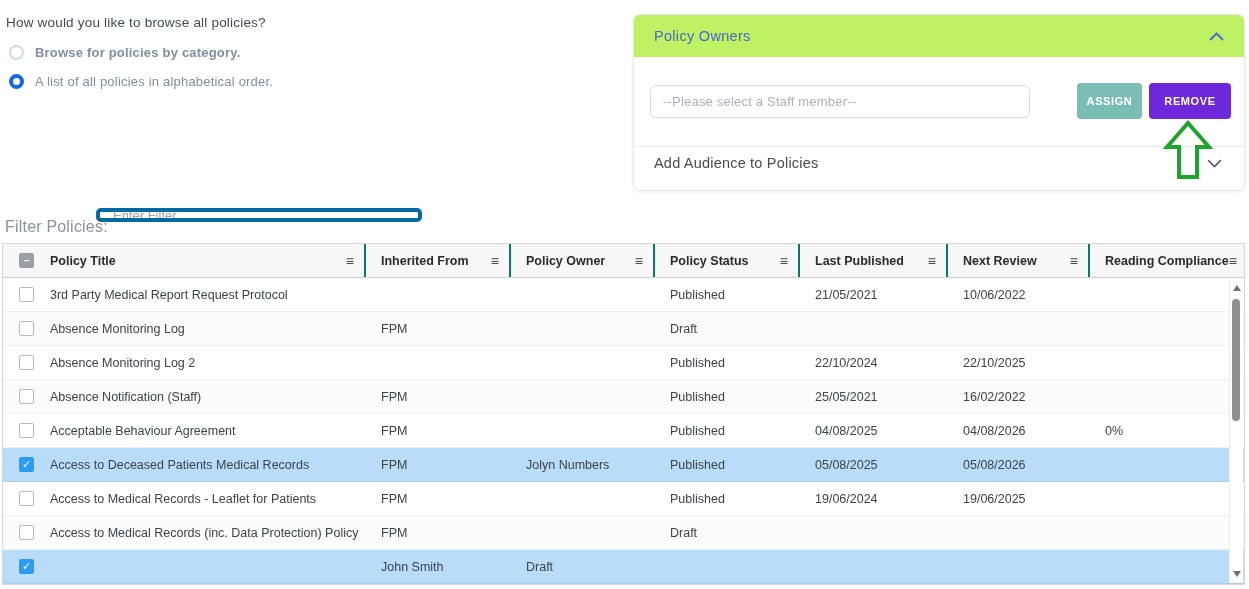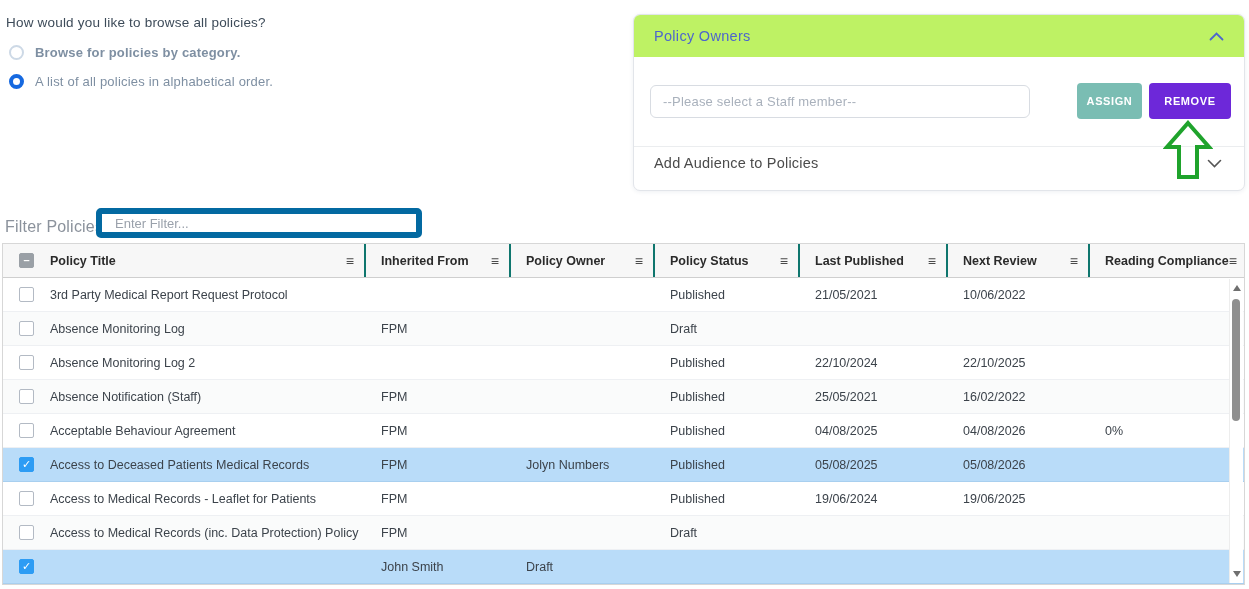--- a/index.html
+++ b/index.html
@@ -34,21 +34,21 @@
   .add-audience { position:absolute; left:0; top:132px; width:100%; height:44px; display:flex; align-items:center;
                   padding:0 22px 12px 20px; font-size:14.5px; color:#4b4b4b; letter-spacing:.2px; cursor:pointer;
                   border-radius:0 0 6px 6px;justify-content:center; }
   .add-audience svg { margin-left:auto; }
 
   
   .green-arrow { position:absolute; left:1163px; top:120px; z-index:20; }
 
   
   .filter-label { position:absolute; left:5px; top:218px; font-size:16px; color:#8b929c; letter-spacing:.2px; }
-  .filter-input { position:absolute; left:96px; top:208px; width:326px; height:30px; border:6px solid #0369a1;
+  .filter-input { position:absolute; left:96px; top:208px; width:326px; height:14px; border:4px solid #0369a1;
                   border-radius:5px; padding:0 13px; font-size:13px; color:#444; outline:none;
                   font-family:"Liberation Sans", sans-serif; }
   .filter-input::placeholder { color:#9aa1ab; opacity:1; }
 
   
   .table { position:absolute; left:2px; top:243px; width:1243px; height:342px; background:#fff;
            border:1px solid #d7d7d7; }
   .grid-cols { display:grid; grid-template-columns:47px 316px 145px 144px 145px 148px 142px 1fr; }
   .thead { height:34px; background:#f7f7f7; border-bottom:1px solid #cfcfcf; }
   .th { display:flex; align-items:center; padding-left:15px; border-right:2px solid #0f766e;

